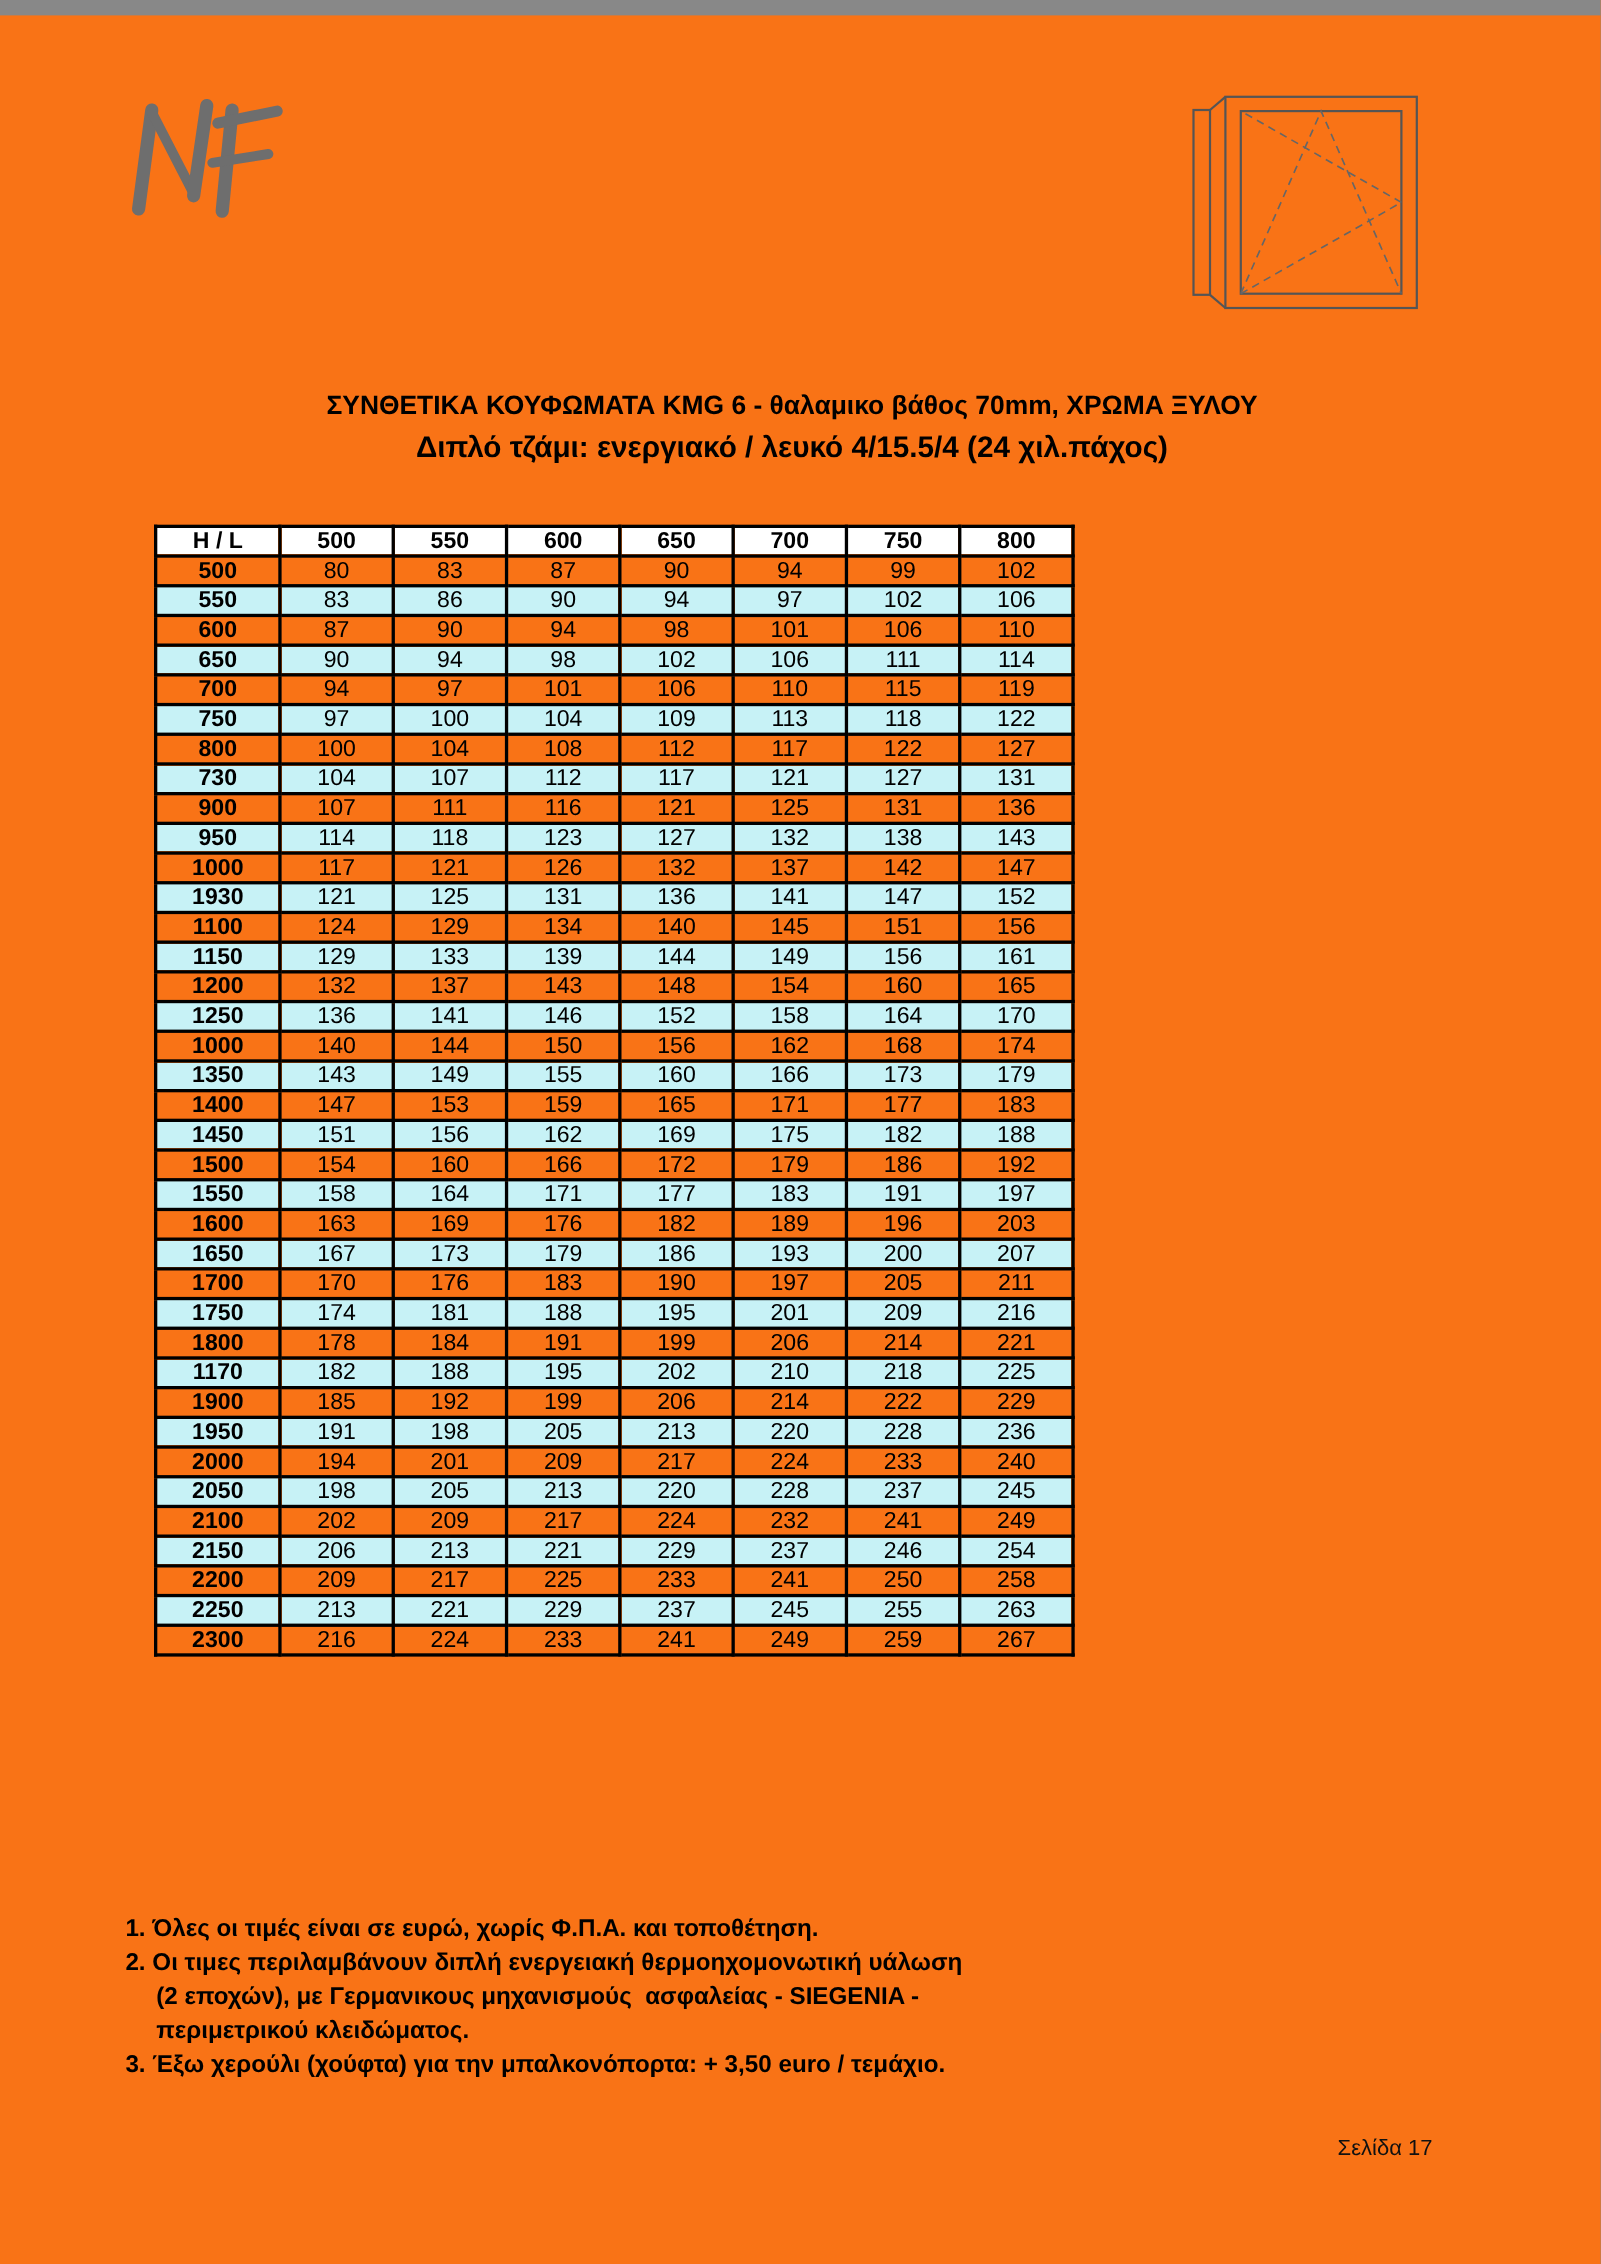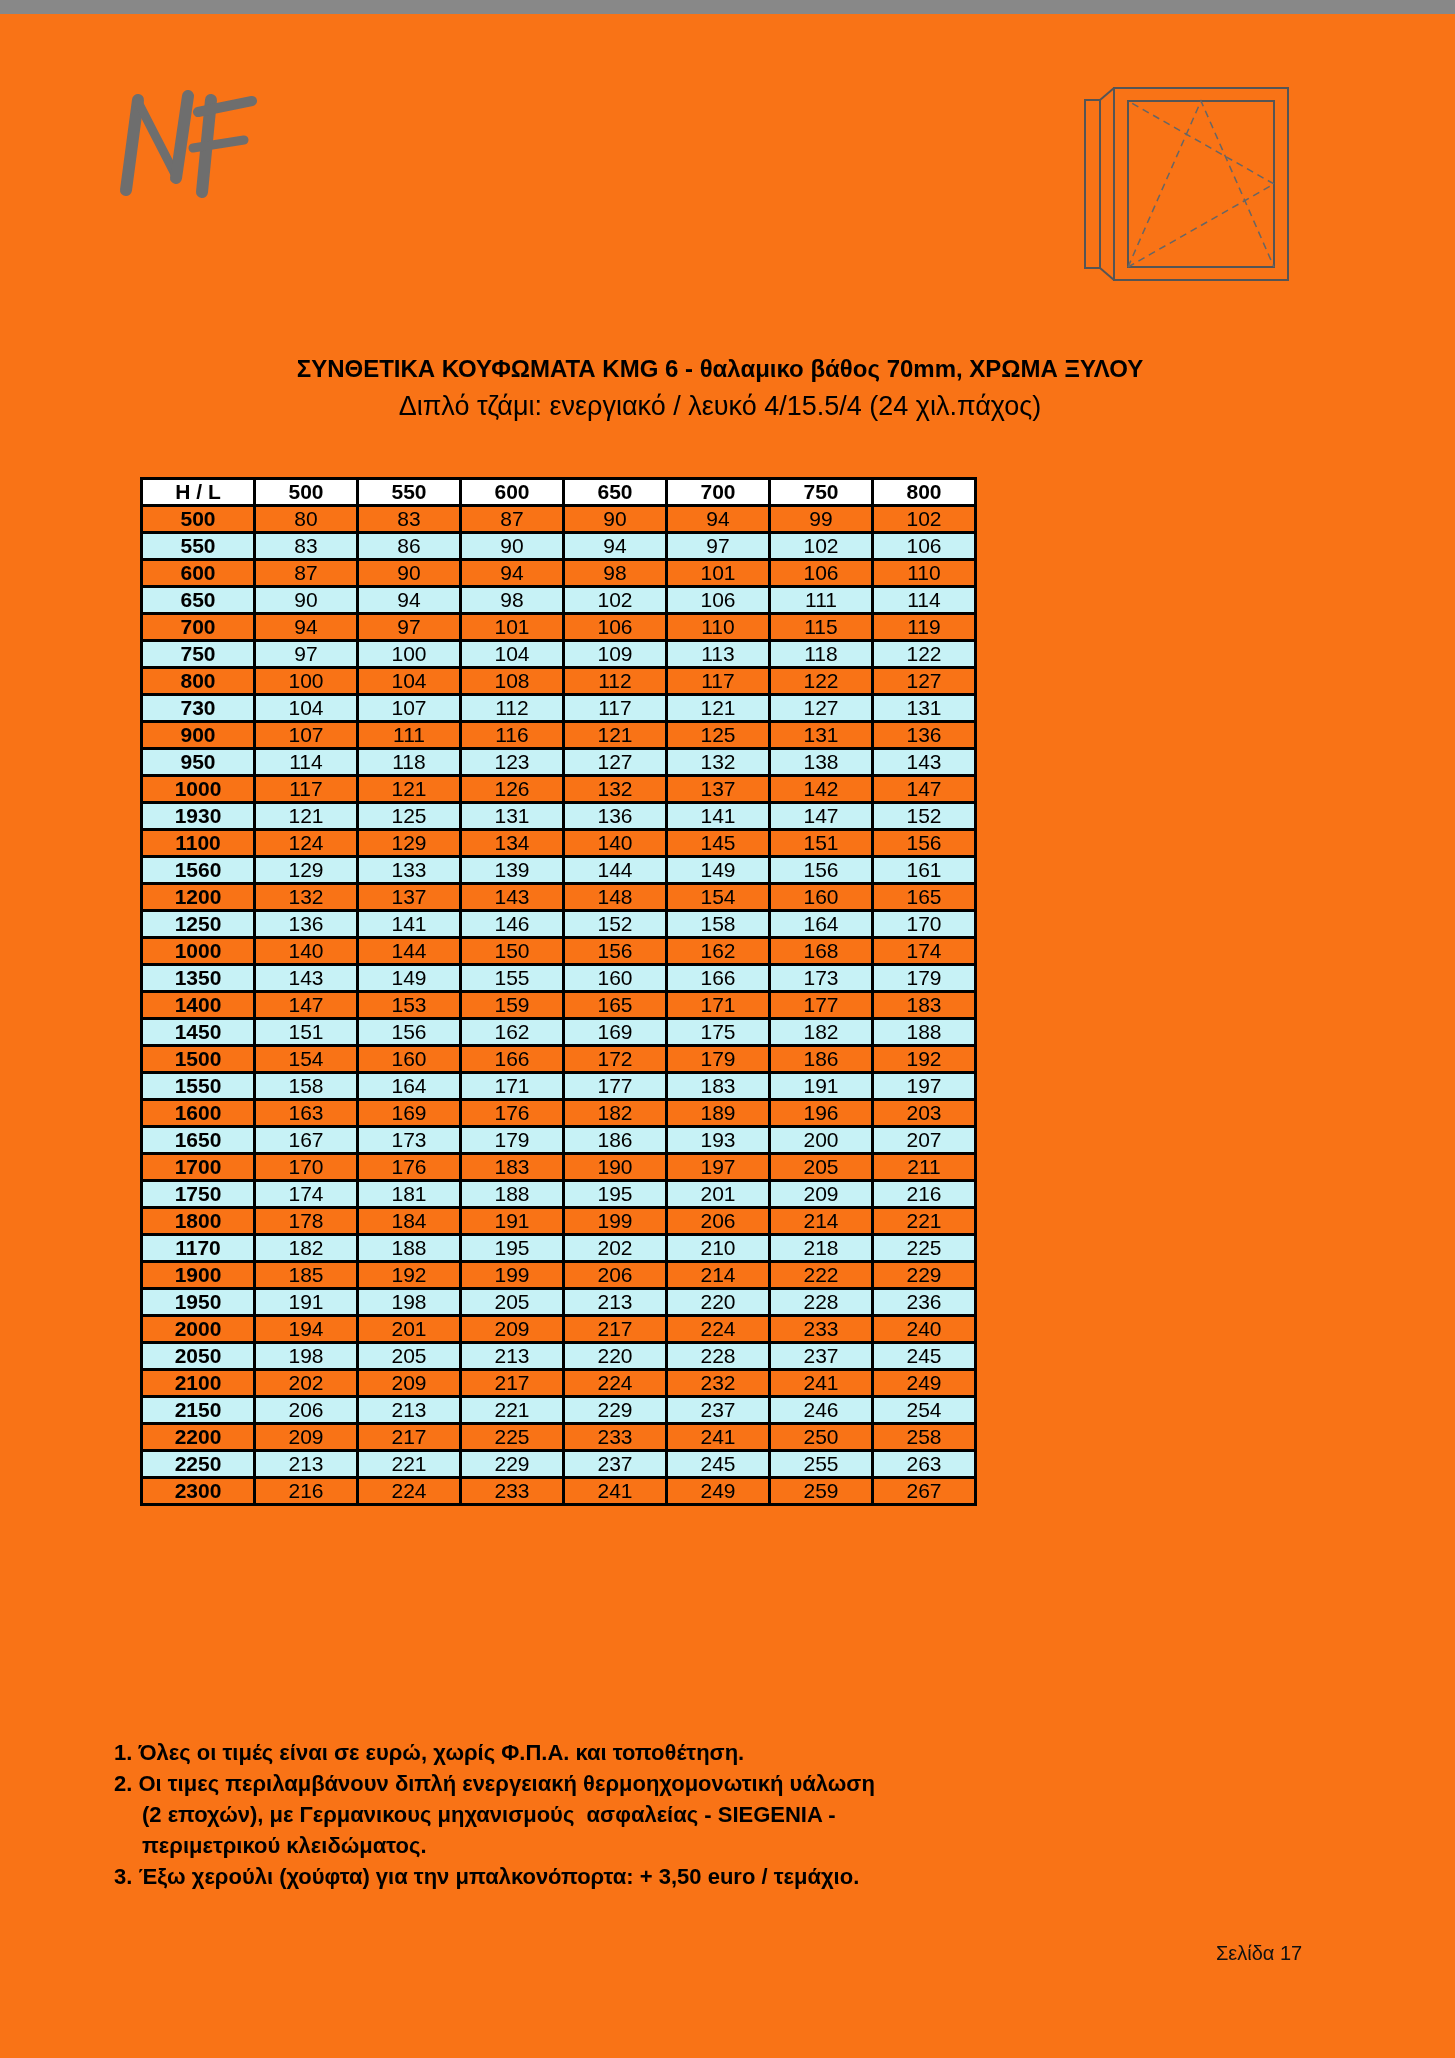--- a/index.html
+++ b/index.html
@@ -7,21 +7,21 @@
     position:relative;width:1455px;height:2058px;margin:14px auto;
     background:#f97316;color:#000;
     font-family:"Liberation Sans","DejaVu Sans",sans-serif;
     overflow:hidden;
     padding-left:36px;
   }
   .logo{position:absolute;left:110px;top:74px;}
   .window-icon{position:absolute;left:1080px;top:70px;}
   .titles{position:absolute;left:0;top:341px;width:1440px;text-align:center;}
   .title1{font-size:24px;font-weight:bold;letter-spacing:0px;}
-  .title2{font-size:27px;font-weight:normal;margin-top:8px;}
+  .title2{font-size:27px;font-weight:bold;margin-top:8px;}
   table.price{
     position:absolute;left:140px;top:463px;
     border-collapse:collapse;table-layout:fixed;width:834px;
     border:3px solid #d946ef;
   }
   table.price th, table.price td{
     border:3px solid #000;
     height:24px;padding:0;
     text-align:center;vertical-align:middle;
     font-size:21px;line-height:24px;
@@ -233,21 +233,21 @@
           <td class="rowh">1100</td>
           <td>124</td>
           <td>129</td>
           <td>134</td>
           <td>140</td>
           <td>145</td>
           <td>151</td>
           <td>156</td>
         </tr>
         <tr class="alt">
-          <td class="rowh">1560</td>
+          <td class="rowh">1150</td>
           <td>129</td>
           <td>133</td>
           <td>139</td>
           <td>144</td>
           <td>149</td>
           <td>156</td>
           <td>161</td>
         </tr>
         <tr>
           <td class="rowh">1200</td>

